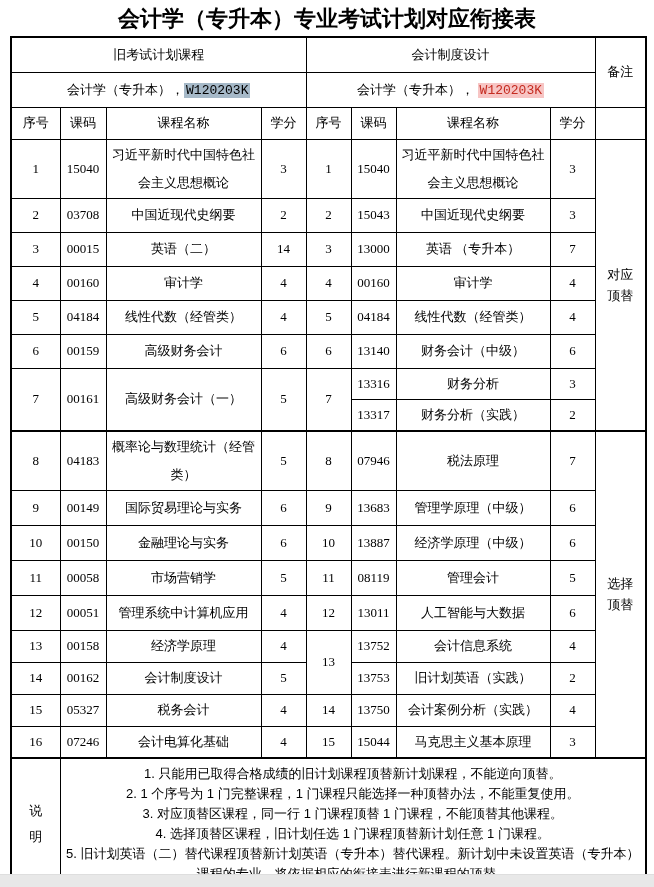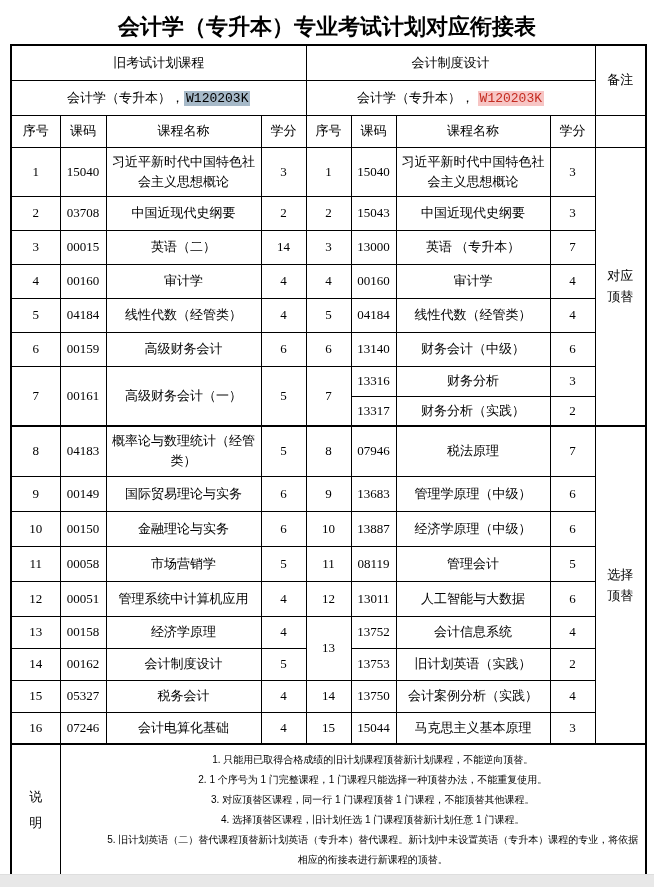--- a/index.html
+++ b/index.html
@@ -1,35 +1,35 @@
 <!DOCTYPE html>
 <html><head>
 <meta charset="utf-8">
 <style>
   html,body{margin:0;padding:0;background:#ffffff;}
   .page{position:relative;width:654px;height:887px;background:#ffffff;overflow:hidden;
         font-family:"Liberation Serif","DejaVu Serif",serif;color:#000;}
-  .title{padding-top:12px;height:32px;text-align:center;font-size:22px;font-weight:bold;
+  .title{padding-top:4px;height:32px;text-align:center;font-size:22px;font-weight:bold;
          font-family:"Liberation Sans","DejaVu Sans",sans-serif;}
   table.plan{border-collapse:collapse;table-layout:fixed;width:637px;margin-left:10px;
              border:2px solid #000;border-bottom:none;}
   table.plan td{border:1px solid #000;text-align:center;vertical-align:middle;
                 font-size:13px;padding:1px 2px;overflow:hidden;}
   tr.sep td{border-top:2px solid #000;}
   tr.last td{border-bottom:none;}
   .sans td, td.sans{font-family:"Liberation Sans","DejaVu Sans",sans-serif;}
-  td.nm{text-align:left;padding-left:10px;padding-right:6px;line-height:20px;}
+  td.nm{text-align:left;padding-left:10px;padding-right:6px;line-height:28px;}
   td.remark-cell{font-family:"Liberation Sans","DejaVu Sans",sans-serif;
                  white-space:pre-line;line-height:21px;border-radius:22px;}
   td.notes-label{font-family:"Liberation Sans","DejaVu Sans",sans-serif;
                  white-space:pre-line;line-height:26px;}
   td.notes-cell{text-align:left;vertical-align:top;
                 font-family:"Liberation Sans","DejaVu Sans",sans-serif;
                 padding:9px 8px 2px 11px;}
-  td.notes-cell div{line-height:20px;font-size:10px;padding-left:40px;}
+  td.notes-cell div{line-height:20px;font-size:13px;}
   .code{font-family:Liberation Mono, monospace;}
   .hl-old{background:#a6b9c8;padding:0 2px;}
   .hl-new{background:#f7c5c4;color:#c42b20;padding:0 2px;}
   .rh35{height:35px}.rh34{height:34px}.rh32{height:32px}.rh49{height:49px}
   .rh30{height:30px}.rh50{height:50px}.rh130{height:130px}
   .bottom-bar{position:absolute;left:0;bottom:0;width:654px;height:13px;
               background:#e8e8e8;border-top:1px solid #dedede;box-sizing:border-box;}
 </style>
 </head>
 <body>

